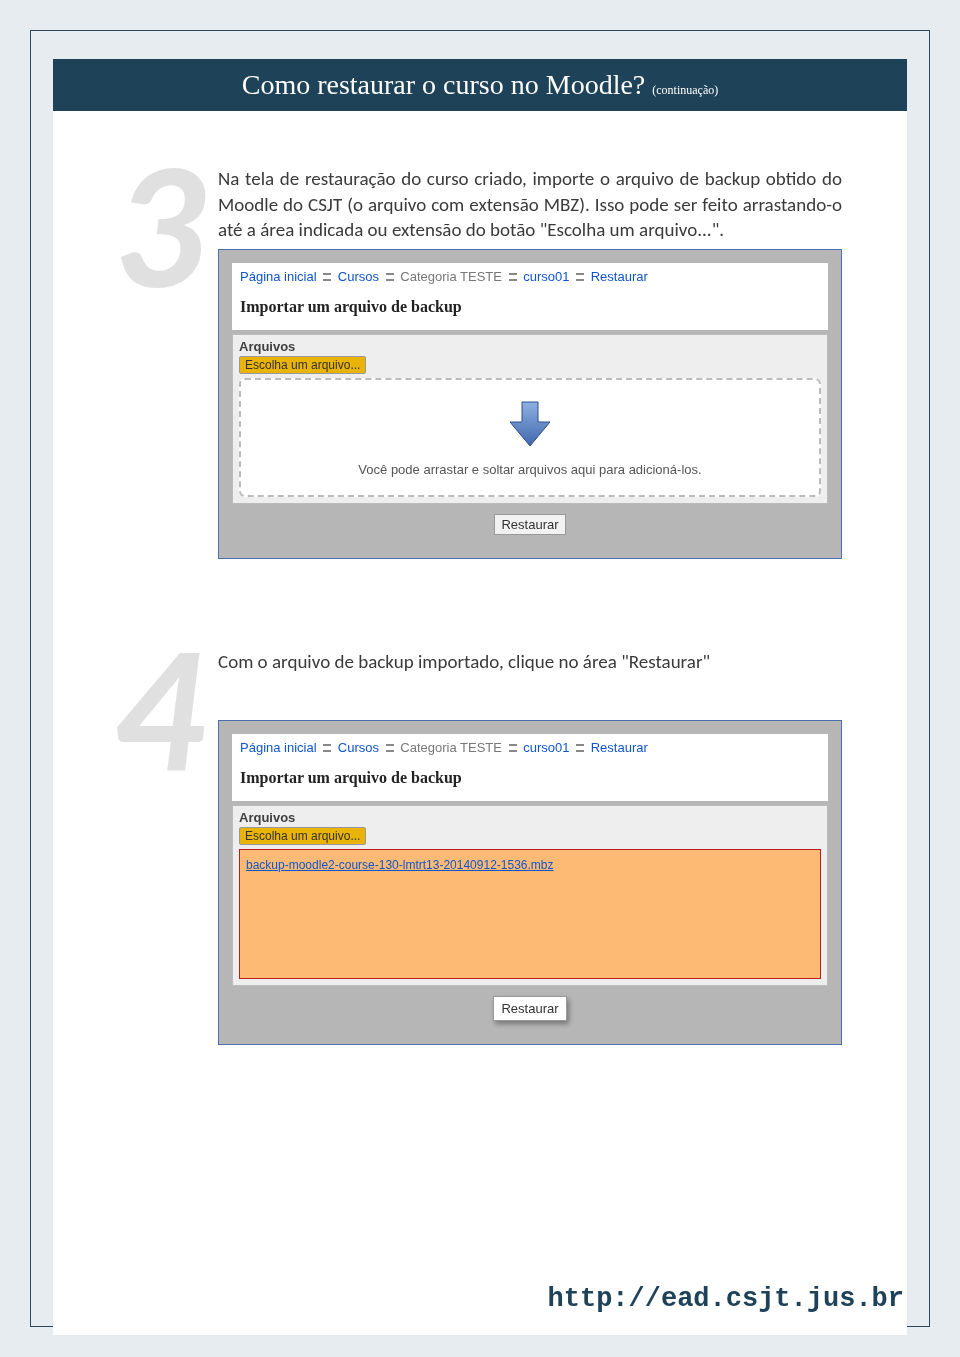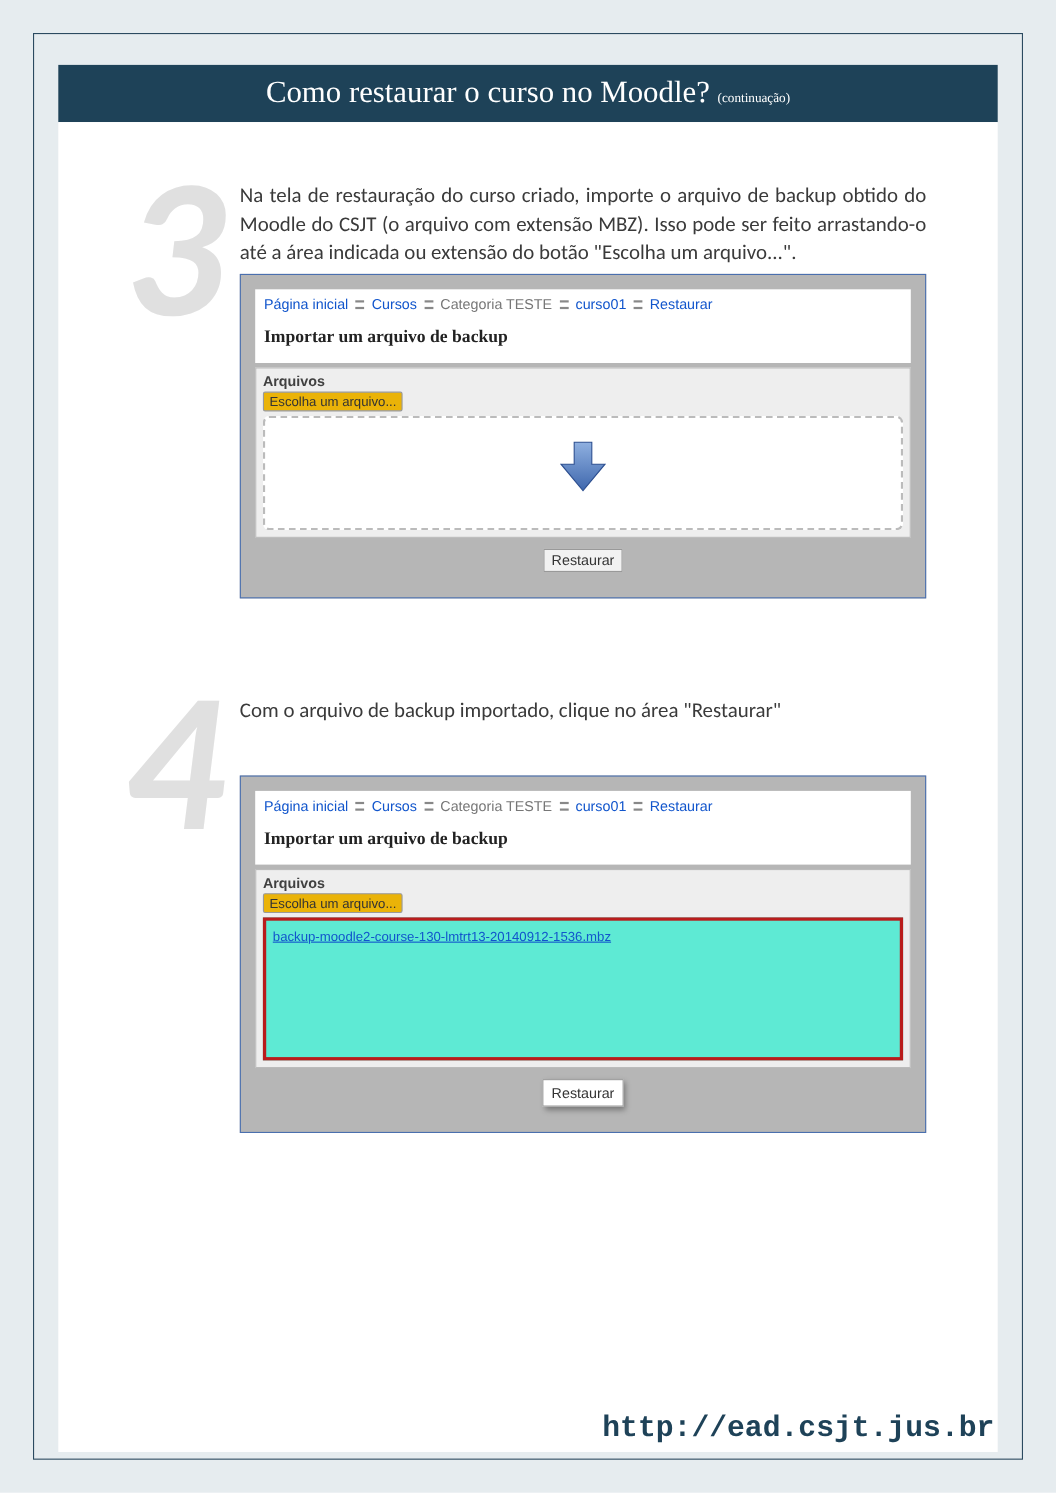--- a/index.html
+++ b/index.html
@@ -132,22 +132,22 @@
     margin: 10px auto 12px auto;
     display: flex;
     justify-content: center;
   }
   .dz-text {
     font-size: 13px;
     color: #555;
     font-family: Verdana, Arial, sans-serif;
   }
   .filelist {
-    background: #5eead4;
-    border: 3px solid #b91c1c;
+    background: #fdba74;
+    border: 1px solid #b91c1c;
     margin: 0 6px 6px 6px;
     min-height: 130px;
     padding: 4px 6px;
   }
   .file-link {
     color: #1155cc;
     text-decoration: underline;
     font-size: 12px;
     font-family: Verdana, Arial, sans-serif;
   }
@@ -220,20 +220,21 @@
               <svg width="52" height="52" viewBox="0 0 52 52">
                 <defs>
                   <linearGradient id="g1" x1="0" y1="0" x2="0" y2="1">
                     <stop offset="0" stop-color="#8fb0e0"></stop>
                     <stop offset="1" stop-color="#3f67ad"></stop>
                   </linearGradient>
                 </defs>
                 <path d="M18 4 H34 V24 H46 L26 48 L6 24 H18 Z" fill="url(#g1)" stroke="#2d4f90" stroke-width="1"></path>
               </svg>
             </div>
+            <div class="dz-text">Você pode arrastar e soltar arquivos aqui para adicioná-los.</div>
           </div>
         </div>
         <div class="restore-row">
           <span class="restore-btn">Restaurar</span>
         </div>
       </div>
     </div>
 
     <div class="step">
       <div class="big-num">4</div>

